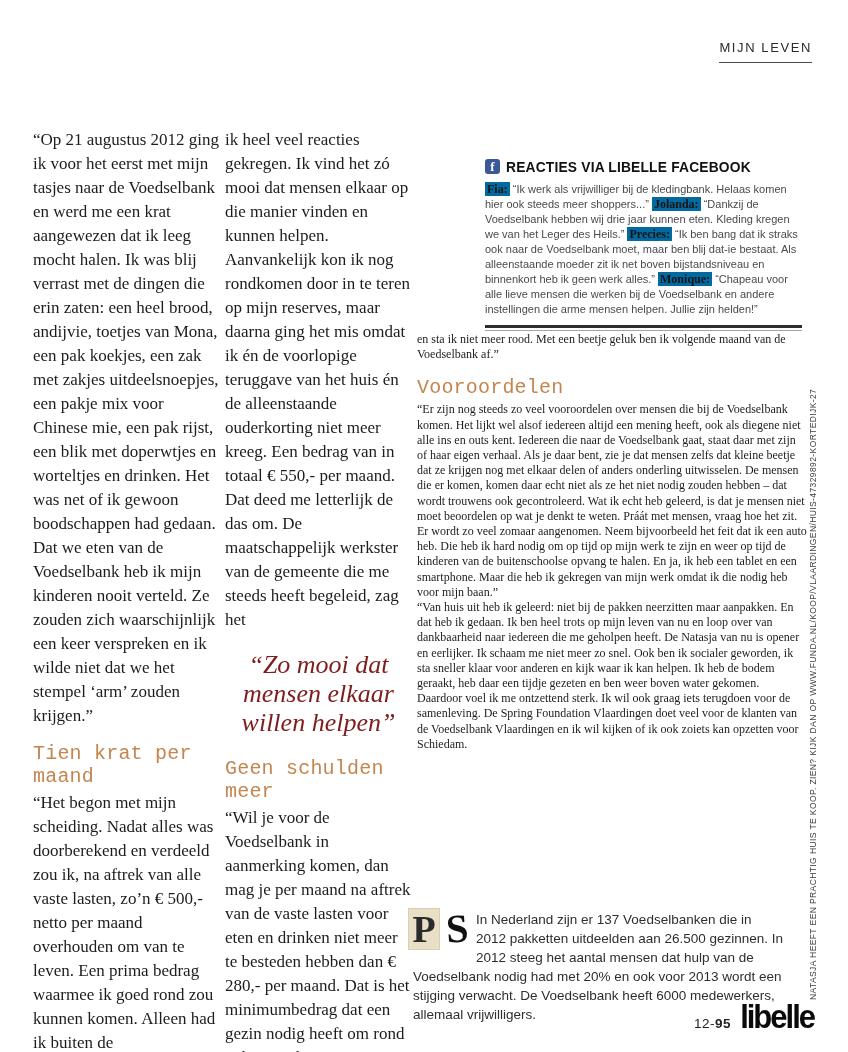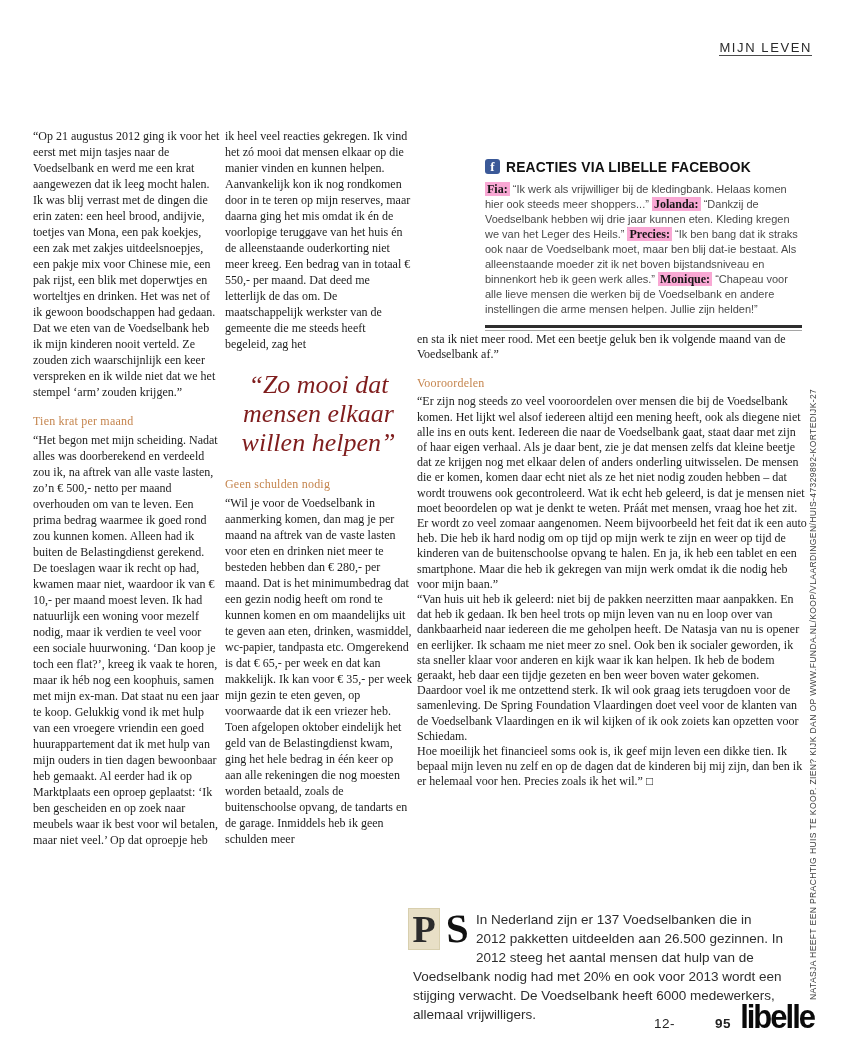--- a/index.html
+++ b/index.html
@@ -8,34 +8,34 @@
     background:#ffffff; overflow:hidden;
     font-family:"Liberation Serif", serif;
   }
   
   .masthead{
     position:absolute; top:38px; right:36px; text-align:right;
     font-family:"Liberation Sans", sans-serif;
   }
   .masthead .label{
     display:inline-block; font-size:13px; letter-spacing:1.6px; color:#2a2a2a;
-    border-bottom:1.5px solid #4a4a4a;
+    padding-bottom:7px; border-bottom:1.5px solid #4a4a4a;
   }
   
   .col{ position:absolute; top:128px; }
   .col p{
-    margin:0; font-size:12px; line-height:16px; color:#1c1c1c;
+    margin:0; font-size:17px; line-height:24px; color:#1c1c1c;
     text-align:left;
   }
   .col1{ left:33px;  width:187px; }
   .col2{ left:225px; width:187px; }
   .col3{ left:417px; top:332px; width:390px; }
   h3.sub{
-    margin:14px 0 3px 0; font-family:Liberation Serif, serif;
-    font-weight:500; font-size:12px; letter-spacing:0.2px; color:#c5854e;
+    margin:14px 0 3px 0; font-family:Liberation Mono, monospace;
+    font-weight:500; font-size:20px; letter-spacing:0.2px; color:#c5854e;
   }
   .col3 p{ font-size:12px; line-height:15.2px; }
   .pullquote{
     margin:18px 0 20px 0; padding:0 6px; text-align:center;
     font-style:italic; font-size:26px; line-height:29px; color:#7f1d1d;
     font-family:"Liberation Serif", serif;
   }
   
   .fb-box{
     position:absolute; left:485px; top:158px; width:317px;
@@ -50,21 +50,21 @@
   .fb-title{
     font-size:15px; font-weight:bold; letter-spacing:0.2px; color:#111;
     font-family:"Liberation Sans", sans-serif; transform:scaleX(0.92);
     transform-origin:left;
   }
   .fb-body{
     margin:0 0 8px 0; font-size:11px; line-height:15px; color:#4a4a4a;
   }
   .fb-name{
     font-family:"Liberation Serif", serif; font-weight:bold; color:#141414;
-    background:#f9a8d4; padding:0 2px; font-size:12px;
+    background:#0369a1; padding:0 2px; font-size:12px;
   }
   .fb-rule-thick{ height:3px; background:#2e2e2e; }
   .fb-rule-thin{ height:1px; background:#a5a5a5; margin-top:2px; }
   
   .ps-box{
     position:absolute; left:408px; top:905px; width:382px;
     font-family:"Liberation Sans", sans-serif; font-size:13.5px;
     line-height:19px; color:#2e2e2e;
   }
   .ps-letters{ float:left; margin:2px 8px 2px 0; height:44px; }
@@ -88,21 +88,21 @@
     letter-spacing:0.4px; color:#3c3c3c; white-space:nowrap;
     display:flex; align-items:center;
   }
   
   .footer{
     position:absolute; right:34px; bottom:16px;
     display:flex; align-items:baseline; gap:9px;
     font-family:"Liberation Sans", sans-serif;
   }
   .pagenum{ font-size:13.5px; color:#222; letter-spacing:0.5px; }
-  .pagenum b{ font-weight:bold;margin-left:40px; }
+  .pagenum b{ font-weight:bold; }
   .logo{
     font-weight:bold; font-size:31px; letter-spacing:-2px; color:#0a0a0a;
     transform:scaleY(1.05);
   }
 </style>
 </head>
 <body>
 
 <div class="page">
 
@@ -112,21 +112,21 @@
 
   <div class="col col1">
     <p>“Op 21 augustus 2012 ging ik voor het eerst met mijn tasjes naar de Voedselbank en werd me een krat aangewezen dat ik leeg mocht halen. Ik was blij verrast met de dingen die erin zaten: een heel brood, andijvie, toetjes van Mona, een pak koekjes, een zak met zakjes uitdeelsnoepjes, een pakje mix voor Chinese mie, een pak rijst, een blik met doperwtjes en worteltjes en drinken. Het was net of ik gewoon boodschappen had gedaan. Dat we eten van de Voedselbank heb ik mijn kinderen nooit verteld. Ze zouden zich waarschijnlijk een keer verspreken en ik wilde niet dat we het stempel ‘arm’ zouden krijgen.”</p>
     <h3 class="sub">Tien krat per maand</h3>
     <p>“Het begon met mijn scheiding. Nadat alles was doorberekend en verdeeld zou ik, na aftrek van alle vaste lasten, zo’n € 500,- netto per maand overhouden om van te leven. Een prima bedrag waarmee ik goed rond zou kunnen komen. Alleen had ik buiten de Belastingdienst gerekend. De toeslagen waar ik recht op had, kwamen maar niet, waardoor ik van € 10,- per maand moest leven. Ik had natuurlijk een woning voor mezelf nodig, maar ik verdien te veel voor een sociale huurwoning. ‘Dan koop je toch een flat?’, kreeg ik vaak te horen, maar ik héb nog een koophuis, samen met mijn ex-man. Dat staat nu een jaar te koop. Gelukkig vond ik met hulp van een vroegere vriendin een goed huurappartement dat ik met hulp van mijn ouders in tien dagen bewoonbaar heb gemaakt. Al eerder had ik op Marktplaats een oproep geplaatst: ‘Ik ben gescheiden en op zoek naar meubels waar ik best voor wil betalen, maar niet veel.’ Op dat oproepje heb</p>
   </div>
 
   <div class="col col2">
     <p>ik heel veel reacties gekregen. Ik vind het zó mooi dat mensen elkaar op die manier vinden en kunnen helpen. Aanvankelijk kon ik nog rondkomen door in te teren op mijn reserves, maar daarna ging het mis omdat ik én de voorlopige teruggave van het huis én de alleenstaande ouderkorting niet meer kreeg. Een bedrag van in totaal € 550,- per maand. Dat deed me letterlijk de das om. De maatschappelijk werkster van de gemeente die me steeds heeft begeleid, zag het</p>
     <div class="pullquote">“Zo mooi dat mensen elkaar willen helpen”</div>
-    <h3 class="sub">Geen schulden nodig</h3>
+    <h3 class="sub">Geen schulden meer</h3>
     <p>“Wil je voor de Voedselbank in aanmerking komen, dan mag je per maand na aftrek van de vaste lasten voor eten en drinken niet meer te besteden hebben dan € 280,- per maand. Dat is het minimumbedrag dat een gezin nodig heeft om rond te kunnen komen en om maandelijks uit te geven aan eten, drinken, wasmiddel, wc-papier, tandpasta etc. Omgerekend is dat € 65,- per week en dat kan makkelijk. Ik kan voor € 35,- per week mijn gezin te eten geven, op voorwaarde dat ik een vriezer heb. Toen afgelopen oktober eindelijk het geld van de Belastingdienst kwam, ging het hele bedrag in één keer op aan alle rekeningen die nog moesten worden betaald, zoals de buitenschoolse opvang, de tandarts en de garage. Inmiddels heb ik geen schulden meer</p>
   </div>
 
   <div class="fb-box">
     <div class="fb-header">
       <div class="fb-icon">f</div>
       <div class="fb-title">REACTIES VIA LIBELLE FACEBOOK</div>
     </div>
     <p class="fb-body">
       <span class="fb-name">Fia:</span>
@@ -140,21 +140,20 @@
     </p>
     <div class="fb-rule-thick"></div>
     <div class="fb-rule-thin"></div>
   </div>
 
   <div class="col col3">
     <p>en sta ik niet meer rood. Met een beetje geluk ben ik volgende maand van de Voedselbank af.”</p>
     <h3 class="sub">Vooroordelen</h3>
     <p>“Er zijn nog steeds zo veel vooroordelen over mensen die bij de Voedselbank komen. Het lijkt wel alsof iedereen altijd een mening heeft, ook als diegene niet alle ins en outs kent. Iedereen die naar de Voedselbank gaat, staat daar met zijn of haar eigen verhaal. Als je daar bent, zie je dat mensen zelfs dat kleine beetje dat ze krijgen nog met elkaar delen of anders onderling uitwisselen. De mensen die er komen, komen daar echt niet als ze het niet nodig zouden hebben – dat wordt trouwens ook gecontroleerd. Wat ik echt heb geleerd, is dat je mensen niet moet beoordelen op wat je denkt te weten. Práát met mensen, vraag hoe het zit. Er wordt zo veel zomaar aangenomen. Neem bijvoorbeeld het feit dat ik een auto heb. Die heb ik hard nodig om op tijd op mijn werk te zijn en weer op tijd de kinderen van de buitenschoolse opvang te halen. En ja, ik heb een tablet en een smartphone. Maar die heb ik gekregen van mijn werk omdat ik die nodig heb voor mijn baan.”</p>
     <p>“Van huis uit heb ik geleerd: niet bij de pakken neerzitten maar aanpakken. En dat heb ik gedaan. Ik ben heel trots op mijn leven van nu en loop over van dankbaarheid naar iedereen die me geholpen heeft. De Natasja van nu is opener en eerlijker. Ik schaam me niet meer zo snel. Ook ben ik socialer geworden, ik sta sneller klaar voor anderen en kijk waar ik kan helpen. Ik heb de bodem geraakt, heb daar een tijdje gezeten en ben weer boven water gekomen. Daardoor voel ik me ontzettend sterk. Ik wil ook graag iets terugdoen voor de samenleving. De Spring Foundation Vlaardingen doet veel voor de klanten van de Voedselbank Vlaardingen en ik wil kijken of ik ook zoiets kan opzetten voor Schiedam.</p>
-    <p>Hoe moeilijk het financieel soms ook is, ik geef mijn leven een dikke tien. Ik bepaal mijn leven nu zelf en op de dagen dat de kinderen bij mij zijn, dan ben ik er helemaal voor hen. Precies zoals ik het wil.” □</p>
   </div>
 
   <div class="ps-box">
     <span class="ps-letters">
       <span class="ps-p">P</span>
       <span class="ps-s">S</span>
     </span>
     <p>In Nederland zijn er 137 Voedselbanken die in 2012 pakketten uitdeelden aan 26.500 gezinnen. In 2012 steeg het aantal mensen dat hulp van de Voedselbank nodig had met 20% en ook voor 2013 wordt een stijging verwacht. De Voedselbank heeft 6000 medewerkers, allemaal vrijwilligers.</p>
   </div>
 

